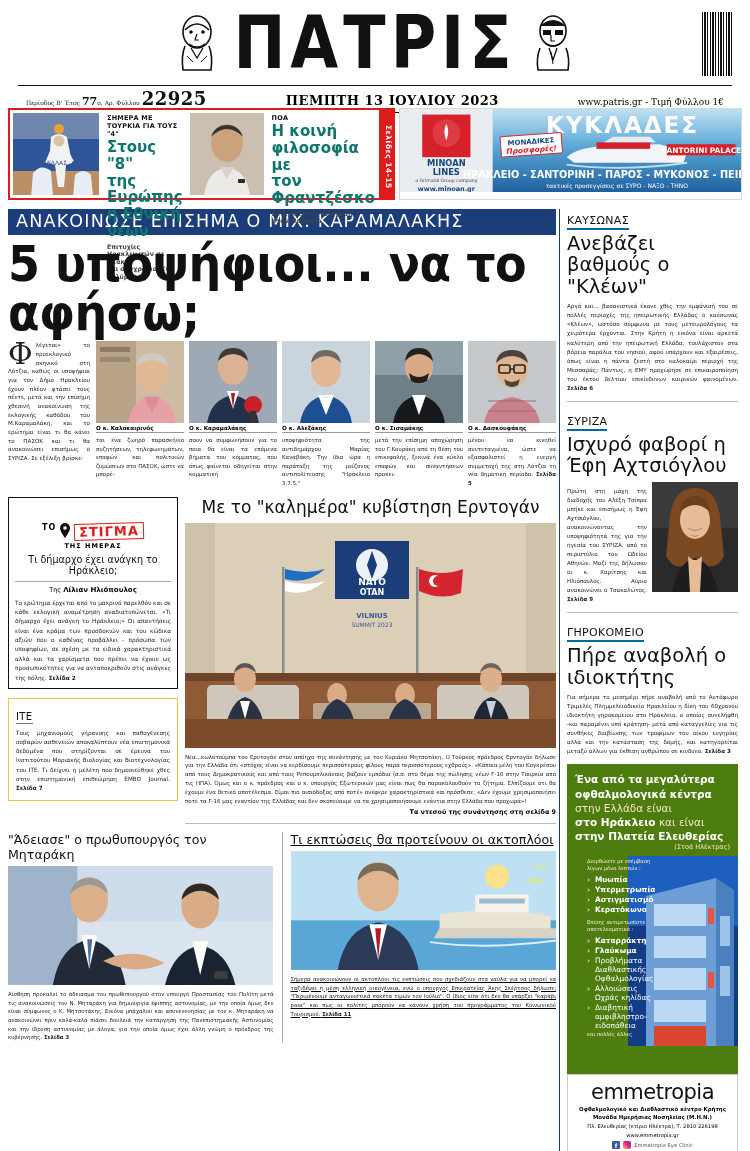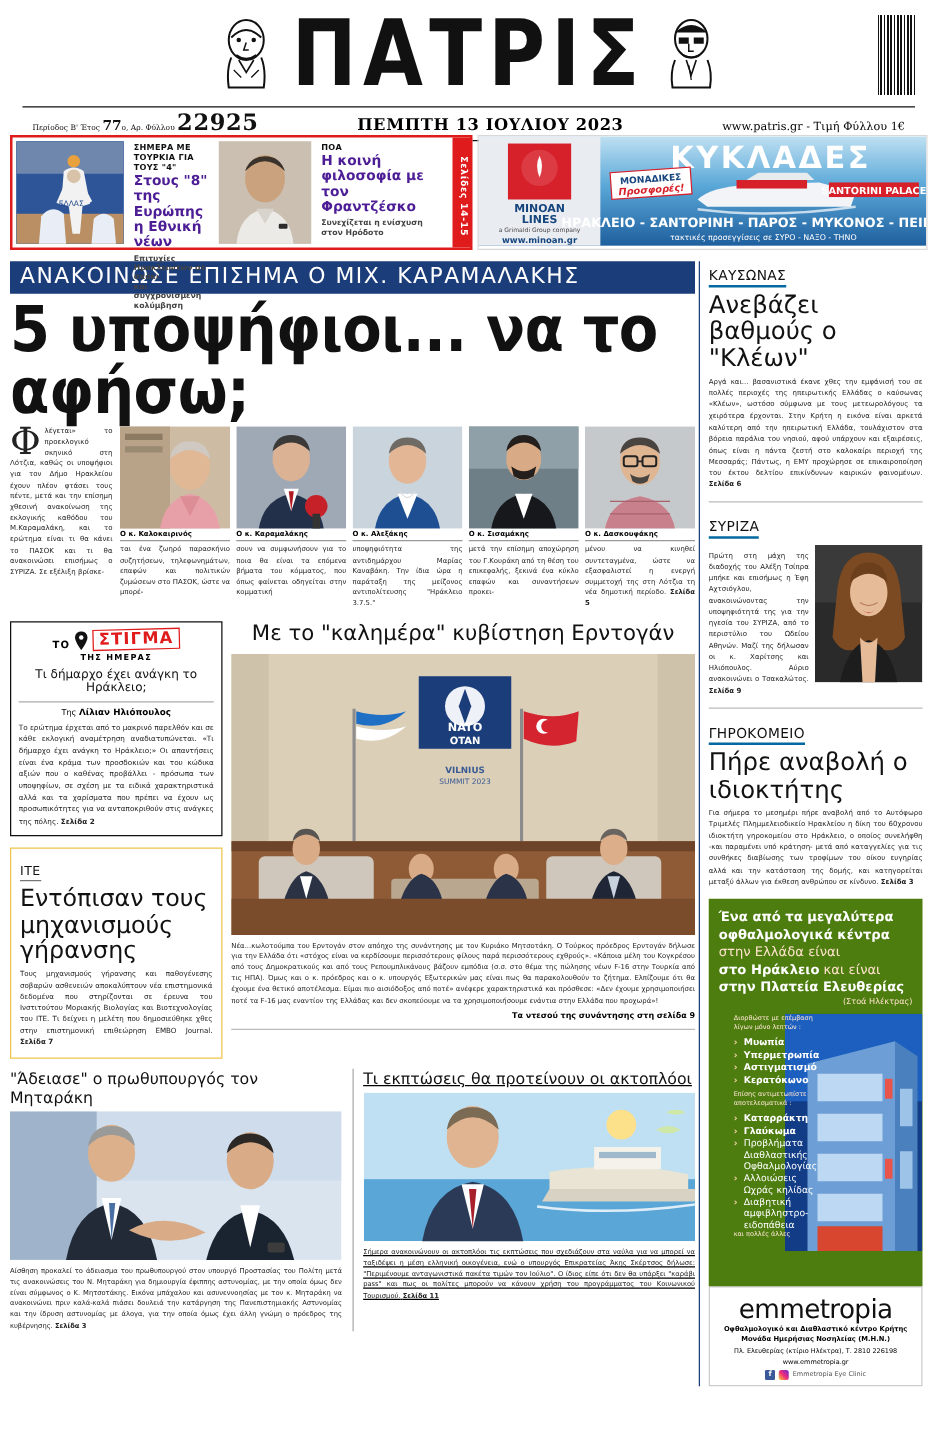--- a/index.html
+++ b/index.html
@@ -44,21 +44,21 @@
   .mast-issue b.big { font-size:18px; font-weight:700; letter-spacing:0.5px;}
   .mast-date { font-family:"DejaVu Serif",serif; font-weight:700; font-size:13px; letter-spacing:0.5px; }
   .mast-web { font-family:"DejaVu Serif",serif; font-size:9px; }
 
   
   .promo { display:flex; gap:4px; margin: 8px 8px 0 8px; height: 92px; }
   .promo-left { flex: 0 0 370px; border:2px solid #e01b1b; display:flex; background:#fff; position:relative; }
   .pl-photo { width:86px; background:#2f5aa0; position:relative; overflow:hidden; margin:3px; }
   .pl-text { flex:1; padding:4px 4px 2px 5px; }
   .kicker { font-size:6.5px; font-weight:700; letter-spacing:0.2px; color:#111; margin-bottom:1px;}
-  .pl-head { font-size:11px; font-weight:700; line-height:1.12; color:#4c1d95; }
+  .pl-head { font-size:15px; font-weight:700; line-height:1.12; color:#0f766e; }
   .pl-dek { font-size:6.2px; font-weight:700; color:#444; line-height:1.2; margin-top:3px;}
   .pl-photo2 { width:74px; margin:3px; background:#cfc6bd; position:relative; overflow:hidden;}
   .pl-side { width:14px; background:#e01b1b; color:#fff; writing-mode:vertical-rl;
     text-align:center; font-size:7.5px; font-weight:700; padding-top:6px; letter-spacing:0.5px;}
   .promo-right { flex:1; position:relative; overflow:hidden; border:1px solid #d8d8d8; }
 
   
   .main { display:flex; margin: 9px 8px 0 8px; gap:3px; }
   .col-left { width: 548px; }
   .col-right { width: 179px; border-left:1px solid #1b3d7a; padding-left:7px; }
@@ -85,21 +85,21 @@
   .cand-name { font-size:5.6px; font-weight:700; margin-top:2px; border-bottom:0.5px solid #999; padding-bottom:1px;}
   .cand-text { font-size:5.5px; line-height:1.55; text-align:justify; margin-top:3px; color:#222;}
   .cand-text b { font-weight:700; }
 
   
   .lower { display:flex; gap:7px; margin-top:9px; }
   .lcol { width:170px; }
   .mcol { width:371px; }
 
   .stigma-box { border:1px solid #111; padding:5px 6px 5px 6px; }
-  .stigma-top { display:flex; align-items:flex-end; justify-content:center; gap:3px; }
+  .stigma-top { display:flex; align-items:flex-start; justify-content:center; gap:3px;margin-top:20px; }
   .stigma-to { font-size:8px; font-weight:700; letter-spacing:1px; }
   .pin { width:12px; height:15px; position:relative; }
   .stigma-word { border:1.5px solid #e01b1b; color:#e01b1b; font-weight:700;
      font-size:13px; letter-spacing:1px; padding:0 4px; transform:rotate(-1.5deg); }
   .stigma-day { text-align:center; font-size:6.5px; font-weight:700; letter-spacing:1px; margin-top:2px; }
   .stigma-q { text-align:center; font-size:9.6px; margin-top:4px; color:#111; }
   .stigma-hr { border:0; border-top:1px solid #aaa; margin:5px 0 4px 0; }
   .stigma-by { font-size:6.5px; text-align:center; }
   .stigma-by b { font-size:7px; }
   .stigma-text { font-size:5.8px; line-height:1.62; text-align:justify; margin-top:5px; color:#222; }
@@ -419,21 +419,20 @@
             </div>
             <div class="stigma-day">ΤΗΣ ΗΜΕΡΑΣ</div>
             <div class="stigma-q">Τι δήμαρχο έχει ανάγκη το Ηράκλειο;</div>
             <hr class="stigma-hr">
             <div class="stigma-by"><span>Της</span> <b>Λίλιαν Ηλιόπουλος</b></div>
             <div class="stigma-text"><span>Το ερώτημα έρχεται από το μακρινό παρελθόν και σε κάθε εκλογική αναμέτρηση αναδιατυπώνεται. «Τι δήμαρχο έχει ανάγκη το Ηράκλειο;» Οι απαντήσεις είναι ένα κράμα των προσδοκιών και του κώδικα αξιών που ο καθένας προβάλλει - πρόσωπα των υποψηφίων, σε σχέση με τα ειδικά χαρακτηριστικά αλλά και τα χαρίσματα που πρέπει να έχουν ως προσωπικότητες για να ανταποκριθούν στις ανάγκες της πόλης.</span> <b>Σελίδα 2</b></div>
           </div>
 
           <div class="ite-box">
             <div class="sec-label">ΙΤΕ</div>
-            <div class="ite-head">Εντόπισαν τους μηχανισμούς γήρανσης</div>
             <div class="ite-text"><span>Τους μηχανισμούς γήρανσης και παθογένεσης σοβαρών ασθενειών αποκαλύπτουν νέα επιστημονικά δεδομένα που στηρίζονται σε έρευνα του Ινστιτούτου Μοριακής Βιολογίας και Βιοτεχνολογίας του ΙΤΕ. Τι δείχνει η μελέτη που δημοσιεύθηκε χθες στην επιστημονική επιθεώρηση EMBO Journal.</span> <b>Σελίδα 7</b></div>
           </div>
         </div>
 
         <div class="mcol">
           <div class="mid-head">Με το "καλημέρα" κυβίστηση Ερντογάν</div>
           <div class="mid-photo">
             <svg class="ph" viewBox="0 0 371 225" preserveAspectRatio="xMidYMid slice">
               <rect width="371" height="225" fill="#e7d9c2"></rect>
               <rect y="0" width="371" height="150" fill="#dccfb8"></rect>
@@ -551,20 +550,21 @@
       <div>
         <div class="rc-label">ΚΑΥΣΩΝΑΣ</div>
         <div class="rc-head">Ανεβάζει βαθμούς ο "Κλέων"</div>
         <div class="rc-text"><span>Αργά και... βασανιστικά έκανε χθες την εμφάνισή του σε πολλές περιοχές της ηπειρωτικής Ελλάδας ο καύσωνας «Κλέων», ωστόσο σύμφωνα με τους μετεωρολόγους τα χειρότερα έρχονται. Στην Κρήτη η εικόνα είναι αρκετά καλύτερη από την ηπειρωτική Ελλάδα, τουλάχιστον στα βόρεια παράλια του νησιού, αφού υπάρχουν και εξαιρέσεις, όπως είναι η πάντα ζεστή στο καλοκαίρι περιοχή της Μεσσαράς; Πάντως, η ΕΜΥ προχώρησε σε επικαιροποίηση του έκτου δελτίου επικίνδυνων καιρικών φαινομένων.</span> <b>Σελίδα 6</b></div>
       </div>
 
       <hr class="rc-sep">
 
       <div>
         <div class="rc-label">ΣΥΡΙΖΑ</div>
+        <div class="rc-head">Ισχυρό φαβορί η Έφη Αχτσιόγλου</div>
         <div class="rc-flow">
           <div class="rc-portrait">
             <svg class="ph" viewBox="0 0 86 110" preserveAspectRatio="xMidYMid slice">
               <rect width="86" height="110" fill="#2a2a2a"></rect>
               <rect x="0" y="0" width="86" height="46" fill="#3a3a3a"></rect>
               <path d="M18 34 q4 -28 25 -28 q21 0 25 28 l4 40 q-6 12 -16 10 l-26 0 q-10 2 -16 -10z" fill="#7b4a22"></path>
               <ellipse cx="43" cy="38" rx="15" ry="19" fill="#e6bb98"></ellipse>
               <path d="M28 30 q15 -14 30 0 q-2 -16 -15 -16 q-13 0 -15 16z" fill="#6b3f1c"></path>
               <path d="M36 46 q7 5 14 0" fill="none" stroke="#b9805e" stroke-width="1"></path>
               <path d="M38 52 q5 5 10 0 q-5 4 -10 0z" fill="#c0392b"></path>

